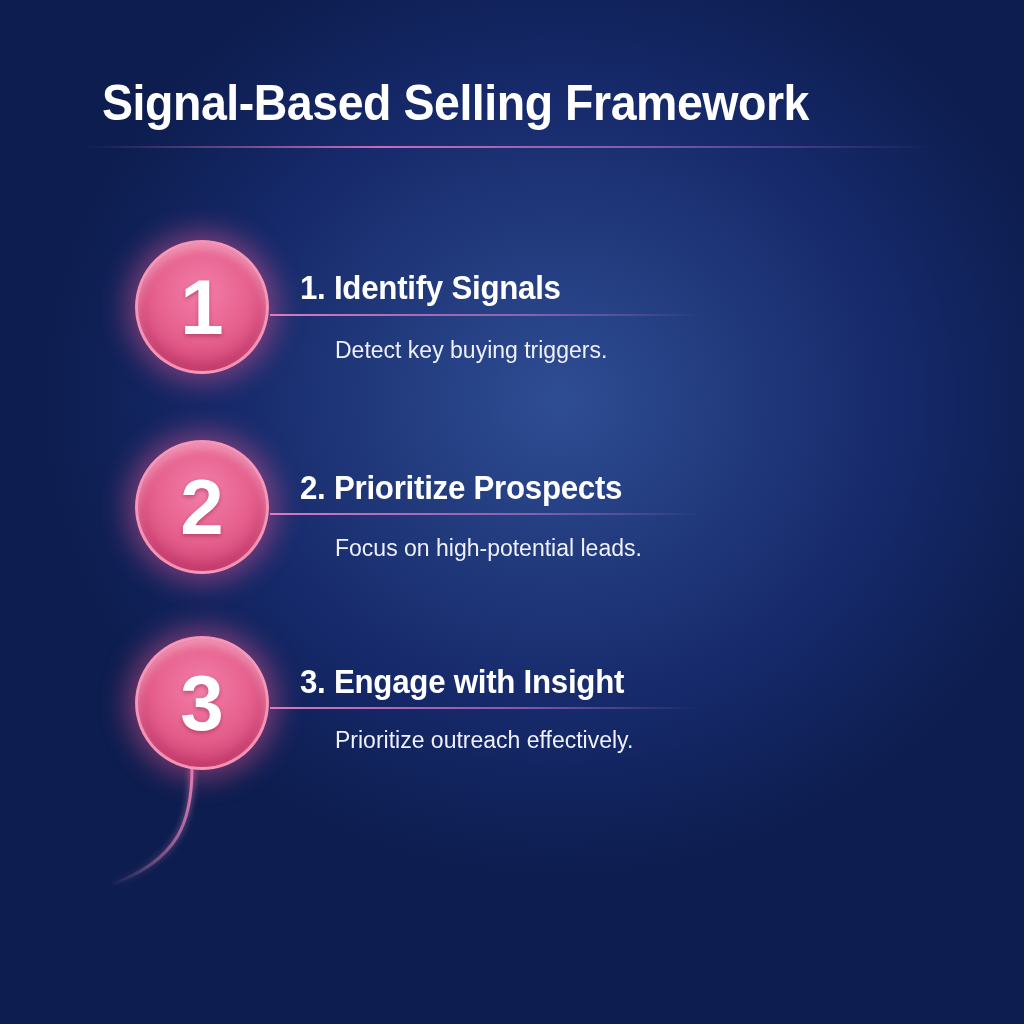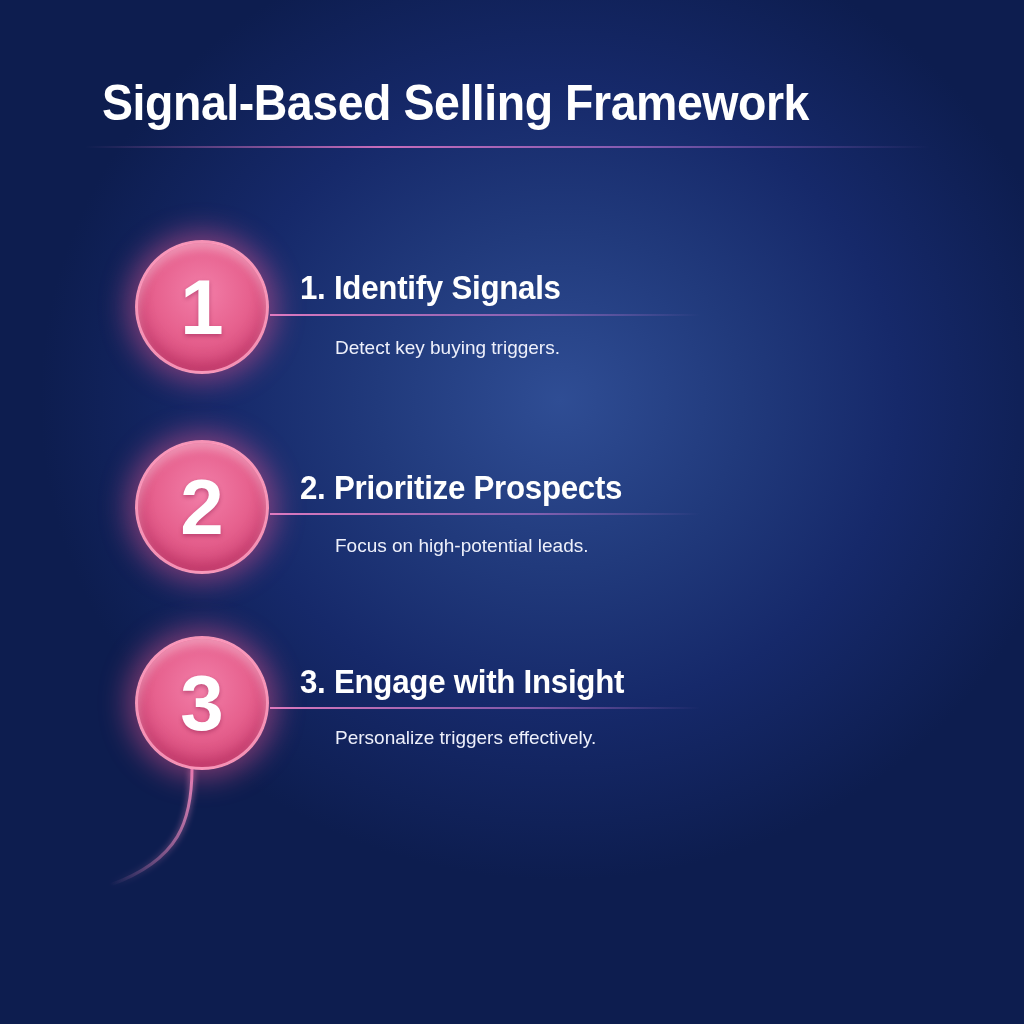--- a/index.html
+++ b/index.html
@@ -29,21 +29,21 @@
   .node-num { color:#ffffff; font-size:78px; font-weight:bold; line-height:1; text-shadow:0 2px 4px rgba(120,10,60,0.4); }
   .step-title {
     position:absolute; left:300px; font-size:34px; font-weight:bold; color:#ffffff; white-space:nowrap;
     transform: scaleX(0.92); transform-origin:left center; letter-spacing:-0.3px;
   }
   .step-rule {
     position:absolute; left:270px; width:430px; height:2px;
     background: linear-gradient(90deg, rgba(240,130,200,0.9) 0%, rgba(200,120,210,0.6) 60%, rgba(150,120,220,0) 100%);
   }
   .step-desc {
-    position:absolute; left:335px; font-size:19px; color:#eef0fb; white-space:nowrap;
+    position:absolute; left:335px; font-size:23px; color:#eef0fb; white-space:nowrap;
   }
 </style>
 </head>
 <body>
 
 <h1 class="title">Signal-Based Selling Framework</h1>
 <div class="title-rule"></div>
 
 <svg class="track" width="1024" height="1024">
   <defs>
@@ -86,14 +86,14 @@
   <div class="step-rule" style="top:513px;"></div>
   <div class="step-desc" style="top:535px;text-align:center;">Focus on high-potential leads.</div>
 </div>
 
 <div class="step" style="top:0;">
   <div class="node" style="top:636px;">
     <span class="node-num">3</span>
   </div>
   <div class="step-title" style="top:662px;">3. Engage with Insight</div>
   <div class="step-rule" style="top:707px;"></div>
-  <div class="step-desc" style="top:727px;">Personalize triggers effectively.</div>
+  <div class="step-desc" style="top:727px;">Prioritize outreach effectively.</div>
 </div>
 
 </body></html>

